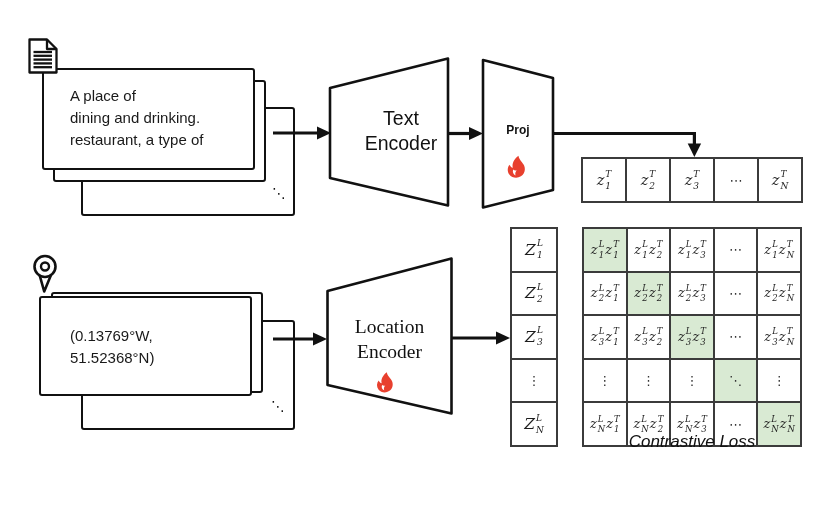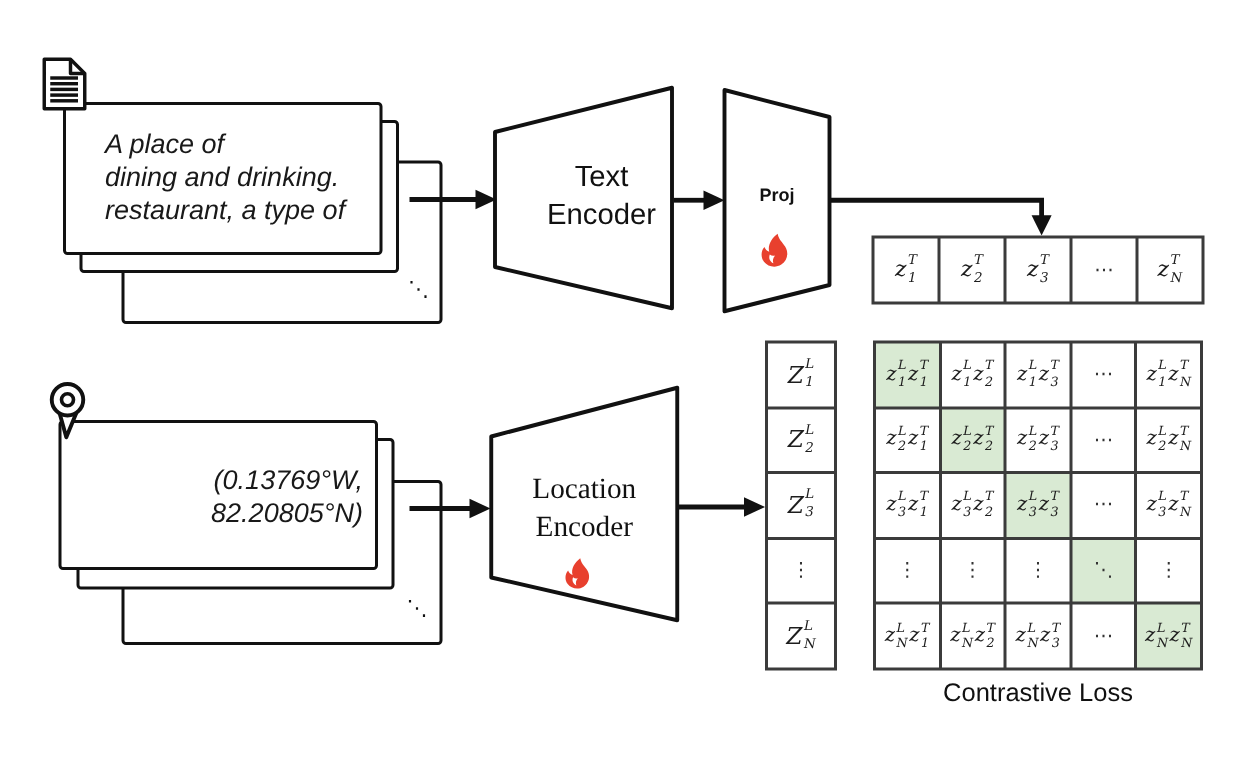--- a/index.html
+++ b/index.html
@@ -4,33 +4,33 @@
 <style>
   html,body{margin:0;padding:0;background:#fff;}
   #canvas{position:relative;width:832px;height:506px;background:#fff;overflow:hidden;
           font-family:"Liberation Sans",sans-serif;}
   .card{position:absolute;background:#fff;border:2.4px solid #111;border-radius:3px;box-sizing:border-box;}
   #top-card-back{left:81px;top:107px;width:214px;height:109px;z-index:1;}
   #top-card-mid{left:53px;top:80px;width:213px;height:102px;z-index:2;}
   #top-card-front{left:42px;top:68px;width:213px;height:102px;z-index:3;}
   #bot-card-back{left:81px;top:320px;width:214px;height:110px;z-index:1;}
   #bot-card-mid{left:51px;top:292px;width:212px;height:101px;z-index:2;}
-  #bot-card-front{left:39px;top:280px;width:213px;height:100px;z-index:3;text-align:right;}
-  .card-text{font-size:18px;line-height:22px;color:#191919;font-style:italic;}
+  #bot-card-front{left:39px;top:296px;width:213px;height:100px;z-index:3;}
+  .card-text{font-size:15px;line-height:22px;color:#191919;}
   #top-card-front .card-text{padding:15px 8px 0 26px;}
   #bot-card-front .card-text{padding:27px 8px 0 29px;}
   .stackdots{position:absolute;z-index:4;font-family:"DejaVu Sans",sans-serif;font-size:14px;color:#111;}
   #top-stack-dots{left:272px;top:185px;}
   #bot-stack-dots{left:271px;top:398px;}
   #shape-layer{position:absolute;left:0;top:0;z-index:5;pointer-events:none;}
   .lbl{position:absolute;z-index:6;text-align:center;color:#111;}
   #te-label{left:330px;top:106px;width:118px;font-size:19.5px;line-height:25px;padding-left:12px;}
   #proj-label{left:483px;top:119px;width:70px;font-size:12px;line-height:22px;font-weight:bold;}
   #le-label{left:328px;top:314px;width:123px;font-size:19.5px;line-height:25px;font-family:Liberation Serif, serif;}
-  #caption{left:582px;top:452px;width:220px;font-size:17px;}
+  #caption{left:582px;top:432px;width:220px;font-size:17px;font-style:italic;}
   .vrow{position:absolute;left:581px;top:157px;width:222px;height:46px;display:flex;gap:2px;padding:2px;
         box-sizing:border-box;background:var(--grid,#3b3b3b);z-index:6;}
   .vcol{position:absolute;left:510px;top:227px;width:48px;height:220px;display:flex;flex-direction:column;
         gap:2px;padding:2px;box-sizing:border-box;background:var(--grid,#3b3b3b);z-index:6;}
   .vcell{flex:1;background:#fff;display:flex;align-items:center;justify-content:center;}
   #matrix{position:absolute;left:582px;top:227px;width:220px;height:220px;display:grid;
           grid-template-columns:repeat(5,1fr);grid-template-rows:repeat(5,1fr);gap:2px;padding:2px;
           box-sizing:border-box;background:var(--grid,#3b3b3b);z-index:6;}
   .mcell{background:#fff;display:flex;align-items:center;justify-content:center;gap:1px;}
   .tok{display:inline-flex;align-items:center;font-style:italic;
@@ -57,21 +57,21 @@
       <div>restaurant, a type of</div>
     </div>
   </div>
   <div class="stackdots" id="top-stack-dots">⋱</div>
 
   <div class="card" id="bot-card-back"></div>
   <div class="card" id="bot-card-mid"></div>
   <div class="card" id="bot-card-front">
     <div class="card-text">
       <div>(0.13769°W,</div>
-      <div>82.20805°N)</div>
+      <div>51.52368°N)</div>
     </div>
   </div>
   <div class="stackdots" id="bot-stack-dots">⋱</div>
 
   <svg id="shape-layer" width="832" height="506" viewBox="0 0 832 506">
 
     <g>
       <path d="M29.5 39.5 h17.5 l9.5 9.5 v23.5 h-27 z" fill="#fff" stroke="#111" stroke-width="2.3" stroke-linejoin="round"></path>
       <path d="M47 39.5 v9.5 h9.5" fill="none" stroke="#111" stroke-width="2.3" stroke-linejoin="round"></path>
       <g stroke="#111" stroke-width="2.3">

